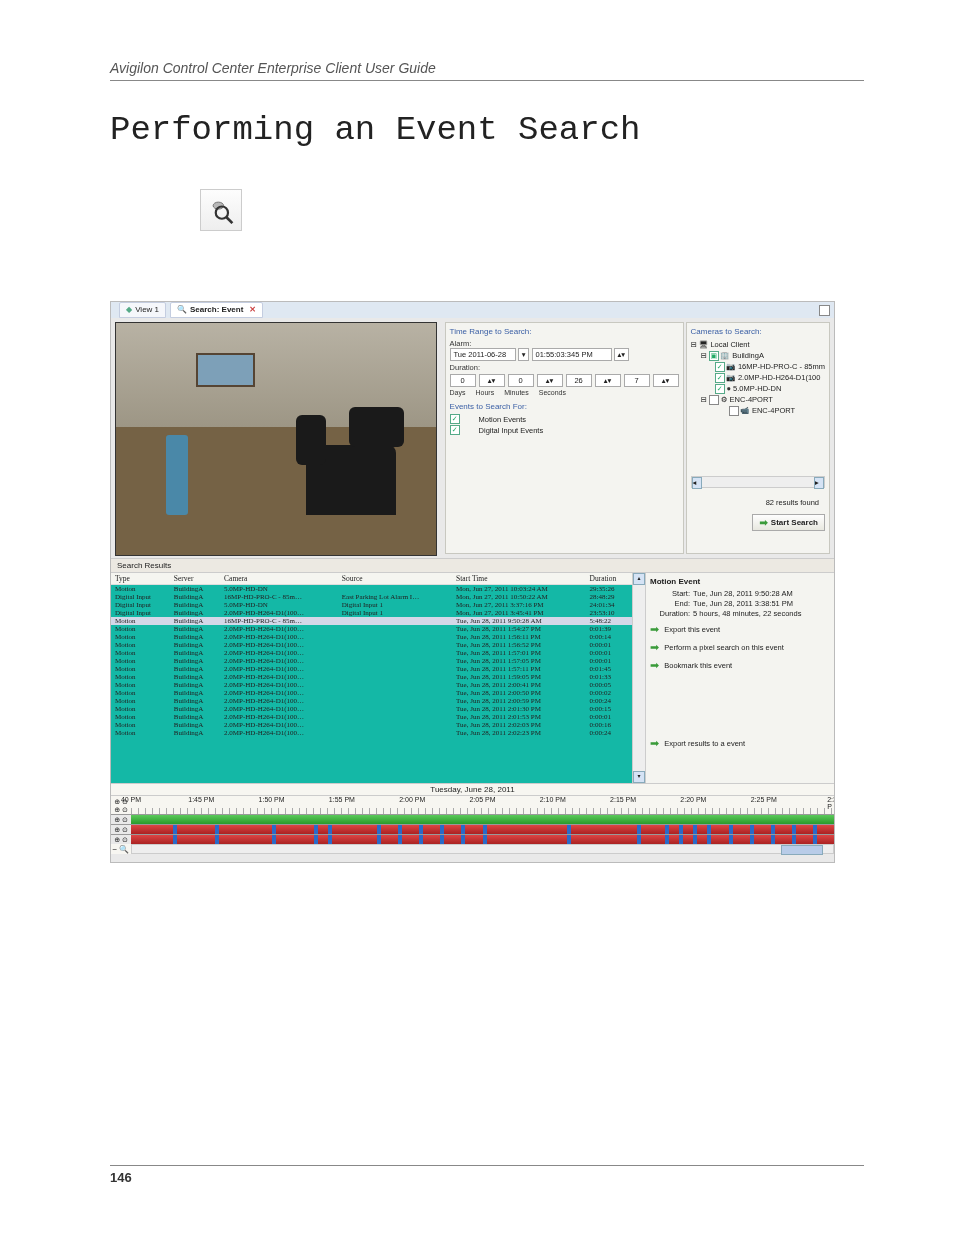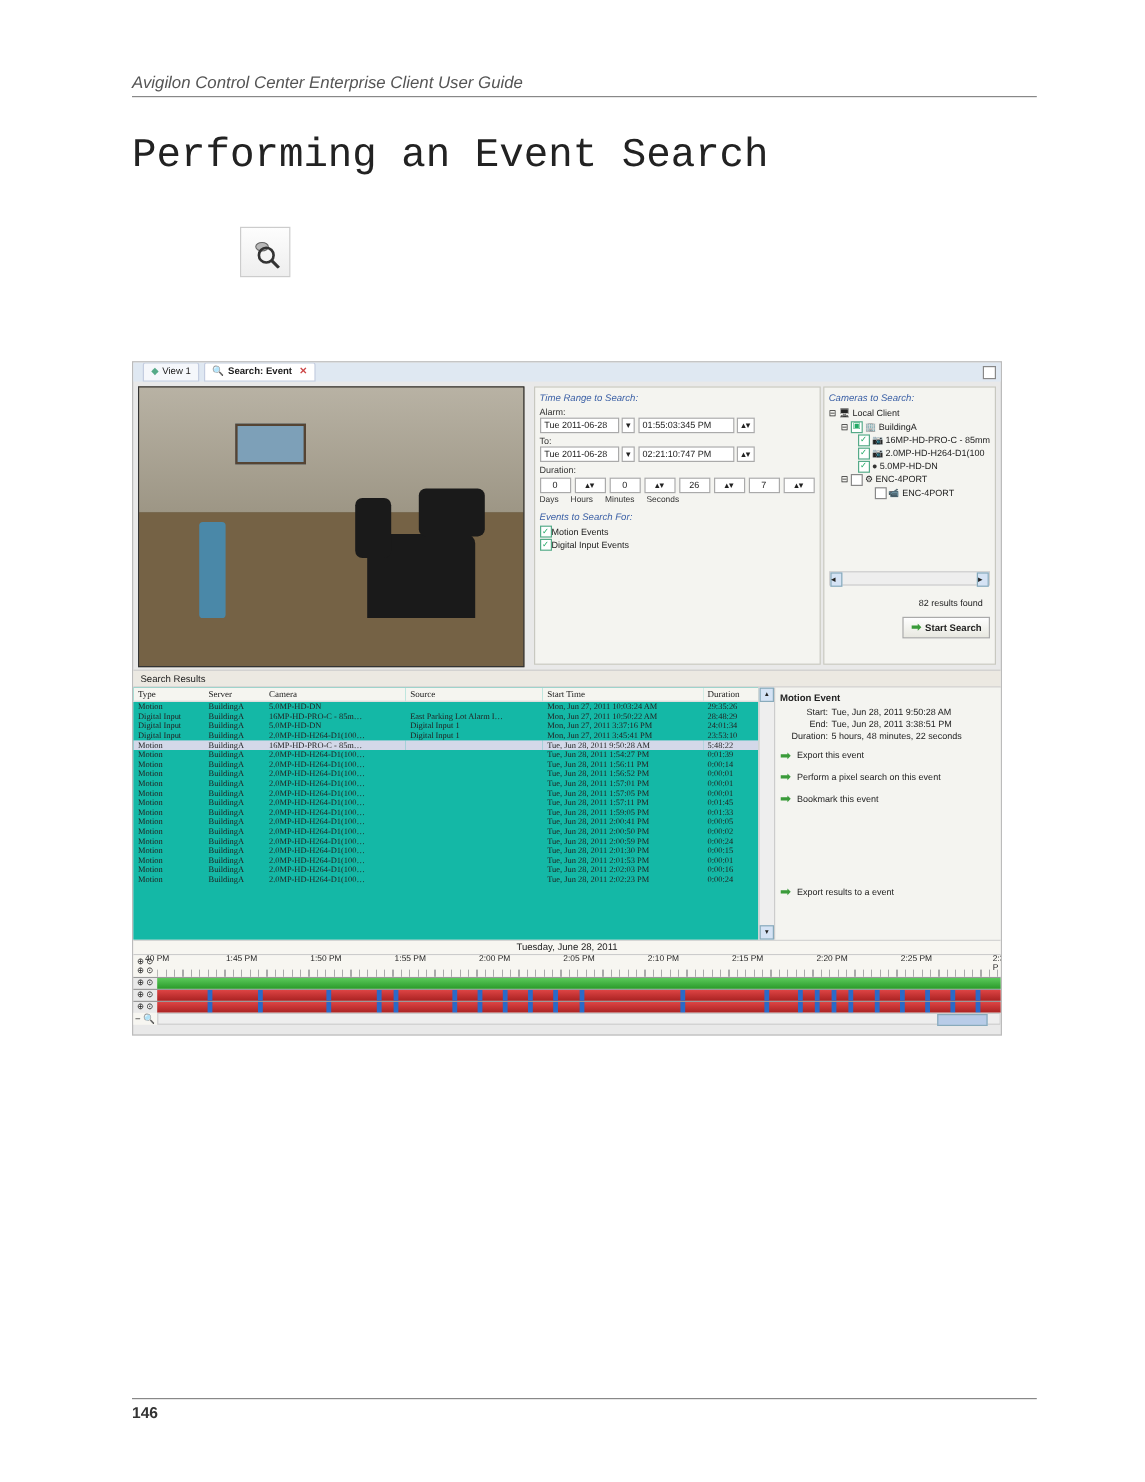--- a/index.html
+++ b/index.html
@@ -19,28 +19,28 @@
   .video { width:345px; height:232px; margin:4px; background:#6b604d; position:relative; border:1px solid #333;}
   .video .wall { position:absolute; left:0; top:0; right:0; height:45%; background:linear-gradient(#b8b2a4,#9d9685);}
   .video .floor { position:absolute; left:0; bottom:0; right:0; height:55%; background:#756245;}
   .video .chair { position:absolute; right:40px; bottom:40px; width:90px; height:70px; background:#1a1a1a; border-radius:8px 8px 0 0;}
   .video .chair:before { content:''; position:absolute; left:-10px; top:-30px; width:30px; height:50px; background:#1a1a1a; border-radius:6px;}
   .video .chair:after { content:''; position:absolute; right:-8px; top:-38px; width:55px; height:40px; background:#1a1a1a; border-radius:6px;}
   .video .cooler { position:absolute; left:50px; bottom:40px; width:22px; height:80px; background:#4a88a8; border-radius:3px;}
   .video .pic { position:absolute; left:80px; top:30px; width:55px; height:30px; background:#7da0b8; border:2px solid #543;}
   .right-panels { flex:1; display:flex; gap:2px; padding:4px;}
   .panel { background:#f4f4f0; border:1px solid #c8c8c0; padding:4px; flex:1; font-size:7.5px;}
-  .panel-title { color:#3a5fa5; font-size:8px; margin-bottom:3px;font-style:italic; }
+  .panel-title { color:#3a5fa5; font-size:8px; margin-bottom:3px; }
   .field-row { margin:2px 0;}
   .field-row label { display:block; color:#333; font-size:7.5px;}
   .inp { background:#fff; border:1px solid #aaa; padding:1px 3px; font-size:7.5px; display:inline-block;}
   .dur-row { display:flex; gap:3px; margin:2px 0;}
   .dur-row .inp { width:18px; text-align:center;}
   .dur-labels { display:flex; gap:10px; font-size:7px; color:#333;}
-  .chk { display:flex; align-items:center; gap:0; margin:1px 0;}
+  .chk { display:flex; align-items:center; gap:19px; margin:1px 0;}
   .chkbox { width:8px; height:8px; border:1px solid #5a8; background:#fff; display:inline-flex; align-items:center; justify-content:center; font-size:7px; color:#2a6;}
   .tree { font-size:7.5px; line-height:11px;}
   .tree-row { display:flex; align-items:center; gap:2px; white-space:nowrap;}
   .tree .ind1 { padding-left:10px;}
   .tree .ind2 { padding-left:24px;}
   .tree .ind3 { padding-left:38px;}
   .start-btn { background:linear-gradient(#fefefe,#e8e8e0); border:1px solid #aaa; padding:2px 6px; font-size:8px; font-weight:bold; display:inline-flex; align-items:center; gap:3px; float:right;}
   .arrow-g { color:#3a9b3a; font-size:10px;}
   .results-count { font-size:7.5px; float:right; margin-right:6px; line-height:18px;}
   .hr-scroll { height:10px; background:#eee; border:1px solid #ccc; position:relative; margin-top:60px;}
@@ -122,26 +122,20 @@
       </div>
       <div class="right-panels">
         <div class="panel" style="flex:1.05">
           <div class="panel-title">Time Range to Search:</div>
           <div class="field-row"><label>Alarm:</label>
             <span class="inp" style="width:58px">Tue  2011-06-28</span>
             <span class="inp">▾</span>
             <span class="inp" style="width:72px">01:55:03:345  PM</span>
             <span class="inp">▴▾</span>
           </div>
-          <div class="field-row"><label>To:</label>
-            <span class="inp" style="width:58px">Tue  2011-06-28</span>
-            <span class="inp">▾</span>
-            <span class="inp" style="width:72px">02:21:10:747  PM</span>
-            <span class="inp">▴▾</span>
-          </div>
           <div class="field-row">
               <label>Duration:</label>
             </div>
           <div class="dur-row">
             <span class="inp">0</span>
               <span class="inp">▴▾</span>
             <span class="inp">0</span>
               <span class="inp">▴▾</span>
             <span class="inp">26</span>
               <span class="inp">▴▾</span>

